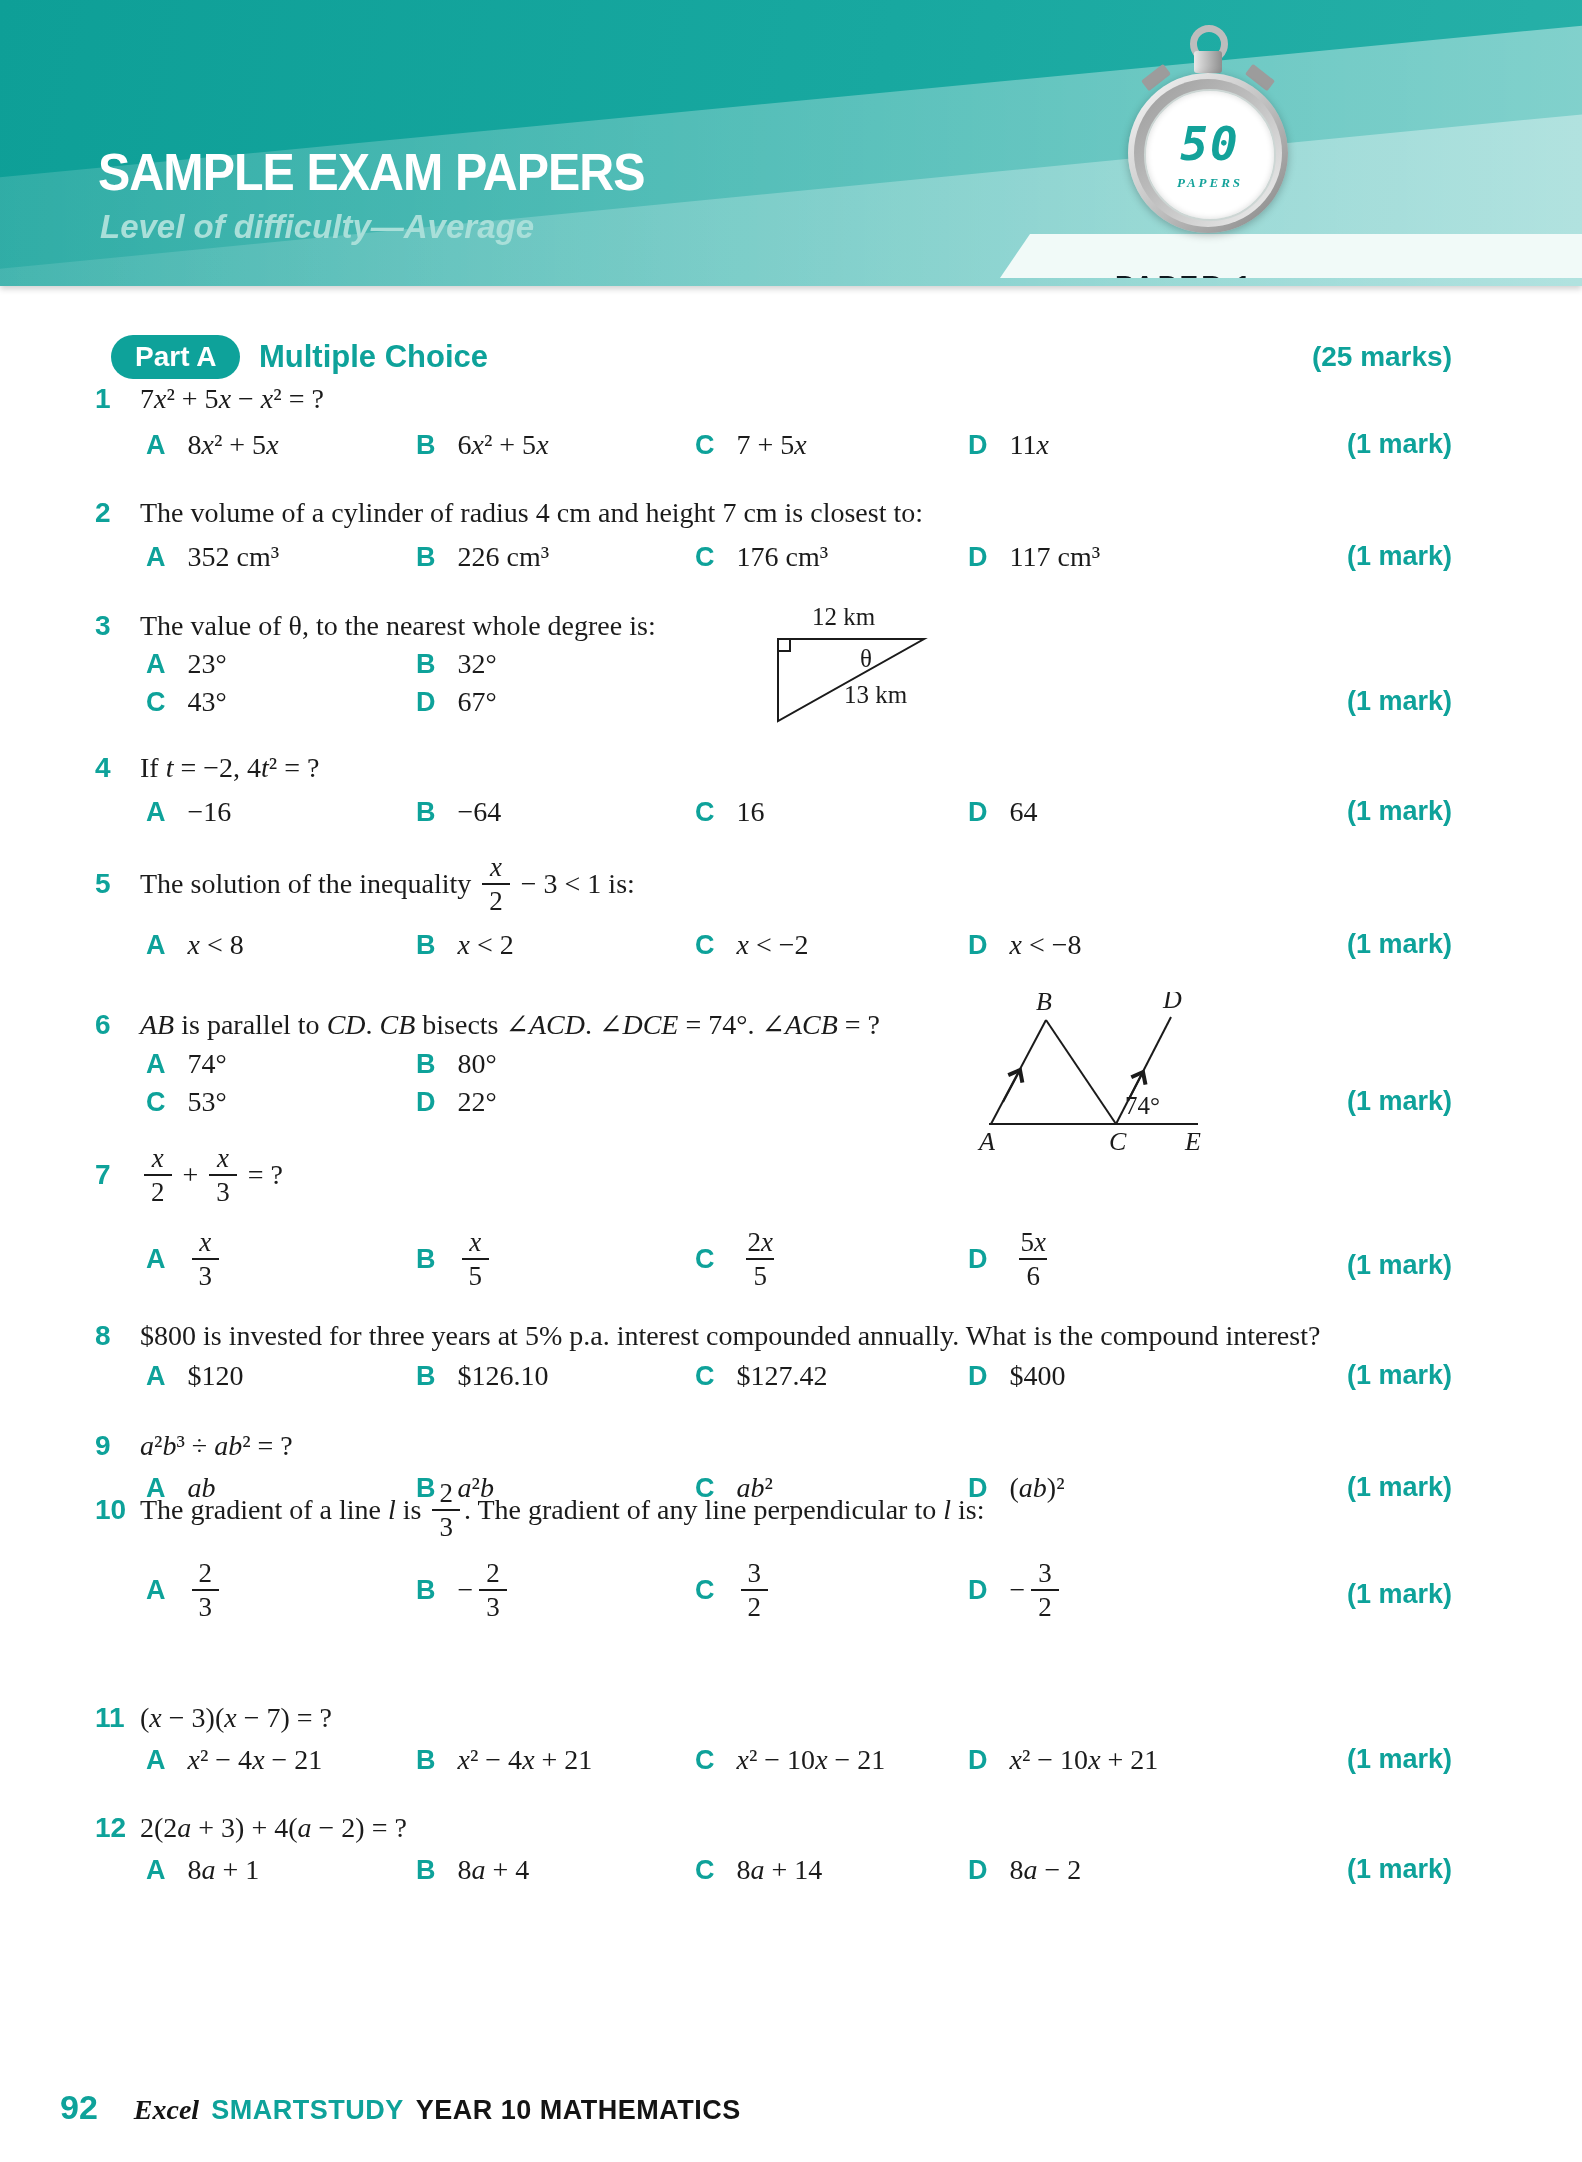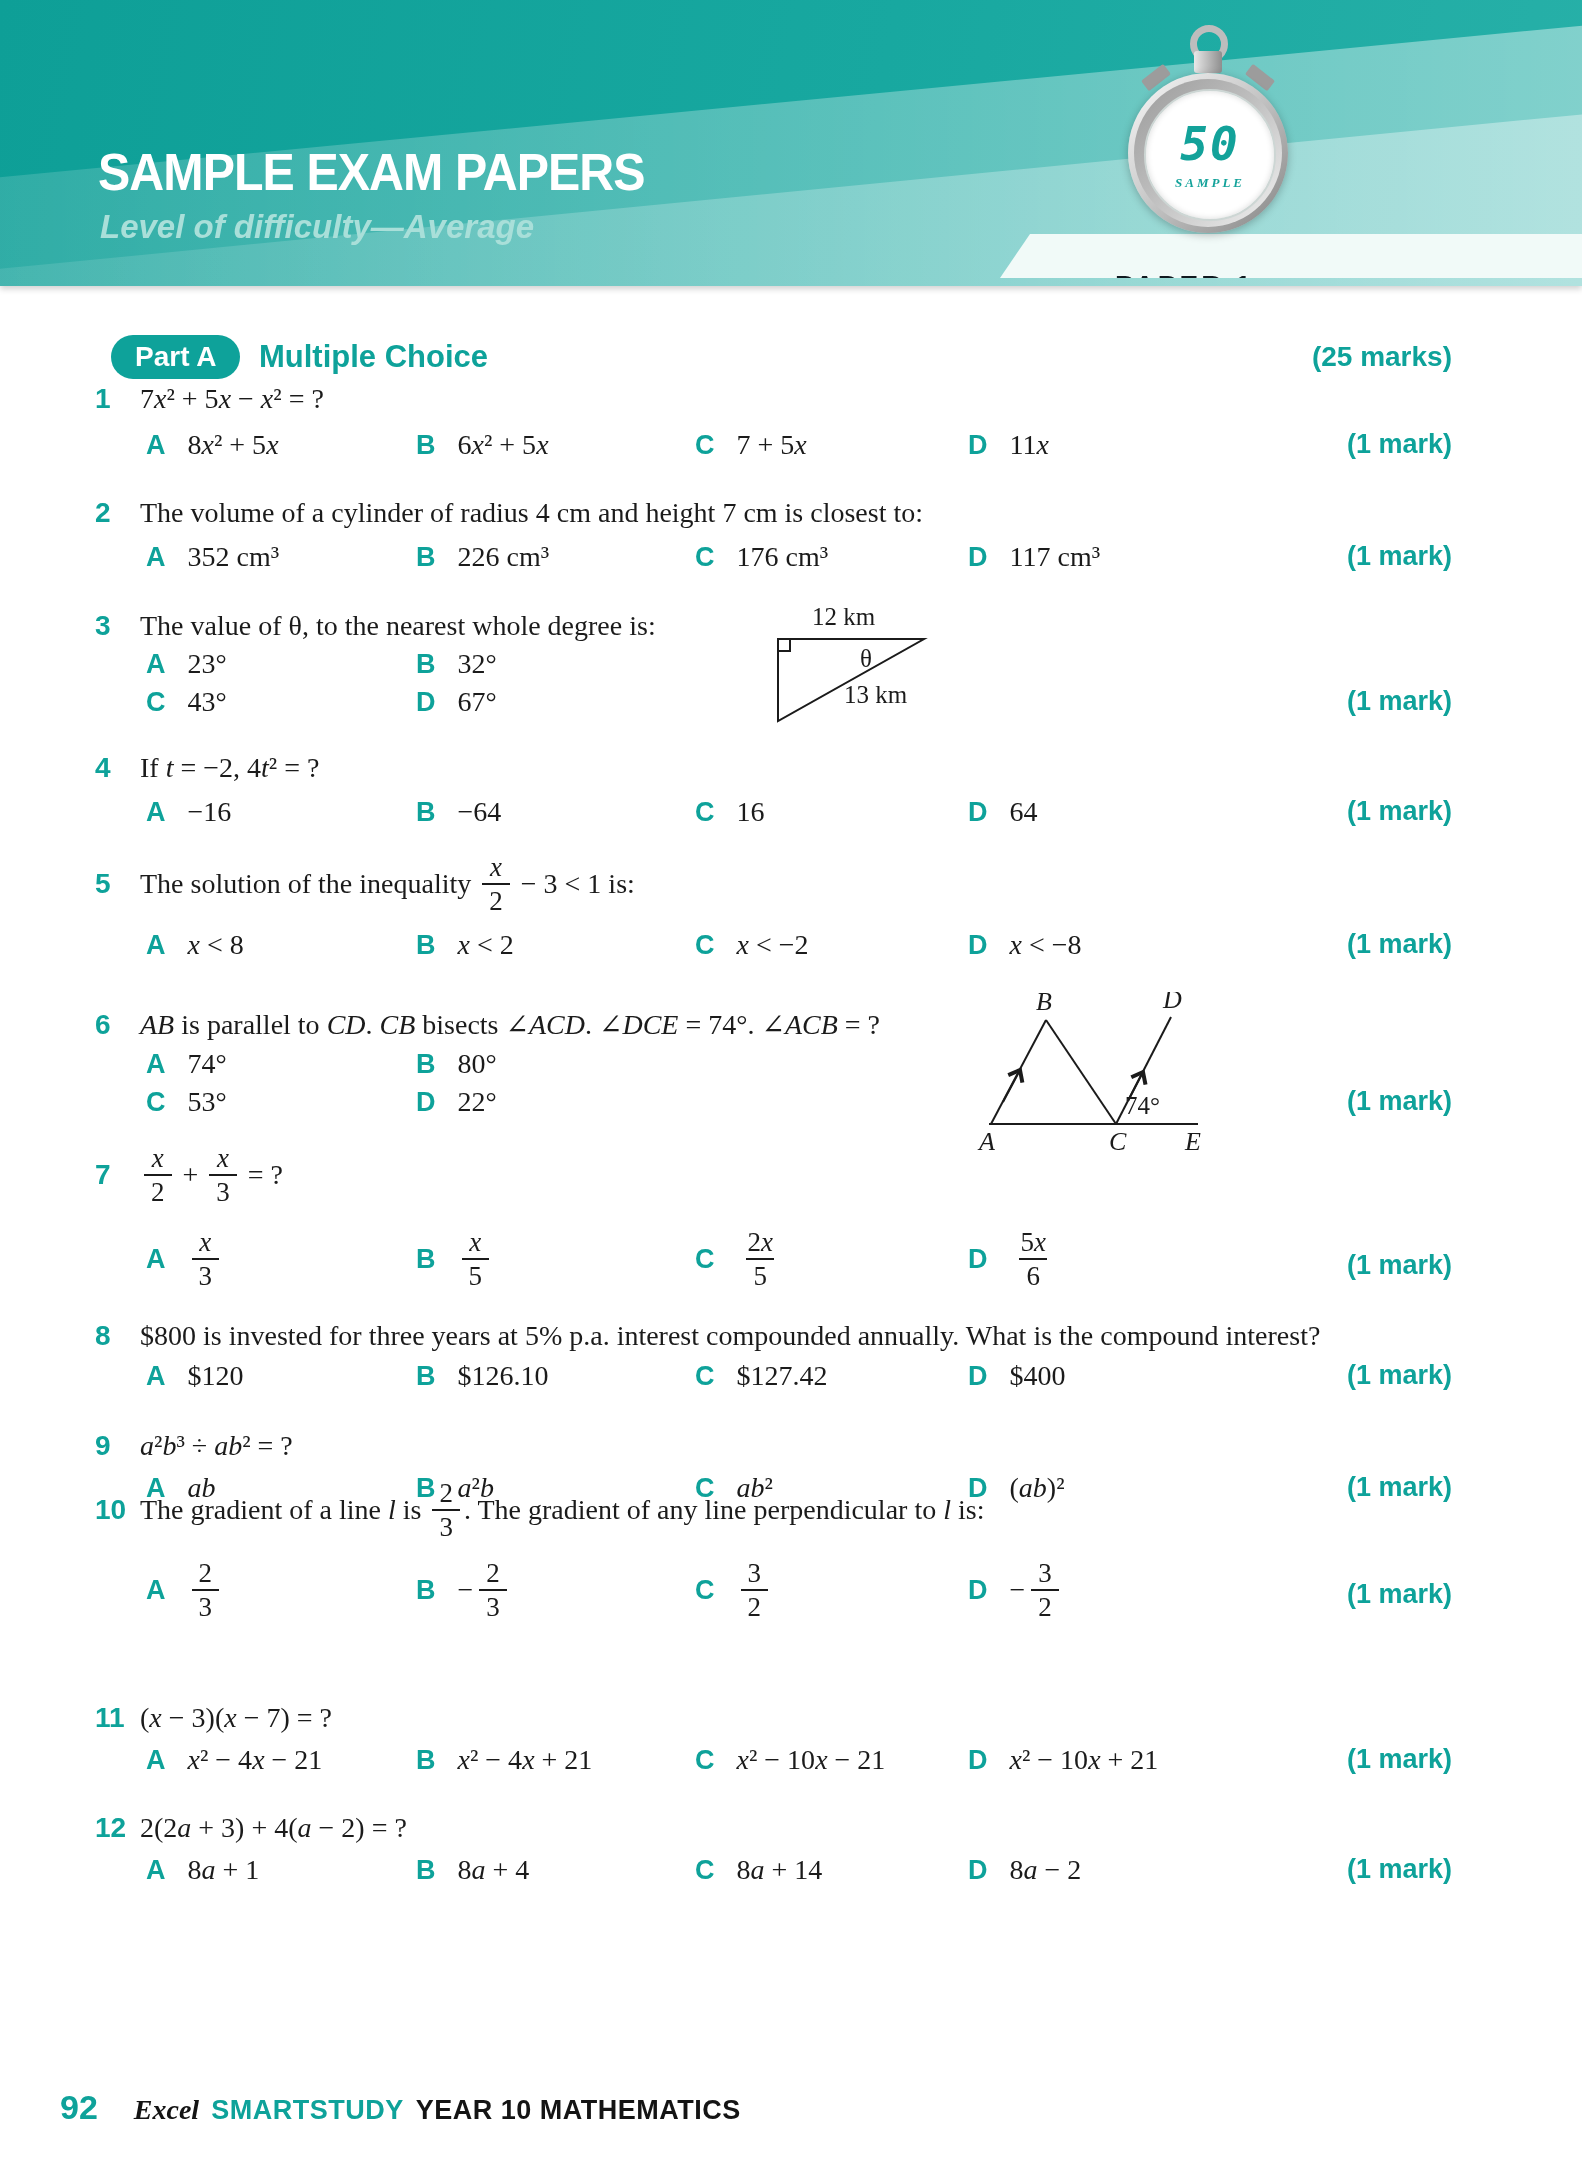--- a/index.html
+++ b/index.html
@@ -98,21 +98,21 @@
     <div class="watch">
       <div class="w-ring"></div>
       <div class="w-crown"></div>
       <div class="w-pusher left"></div>
       <div class="w-pusher right"></div>
       <div class="w-body">
         <div class="w-body-in"></div>
       </div>
       <div class="w-face">
         <div class="w-digits">50</div>
-        <div class="w-unit">SAMPLE</div>
+        <div class="w-unit">PAPERS</div>
       </div>
     </div>
   </div>
 
   <div class="part-row">
     <span class="part-badge">Part A</span>
     <span class="part-title">Multiple Choice</span>
     <span class="part-marks">(25 marks)</span>
   </div>
 

